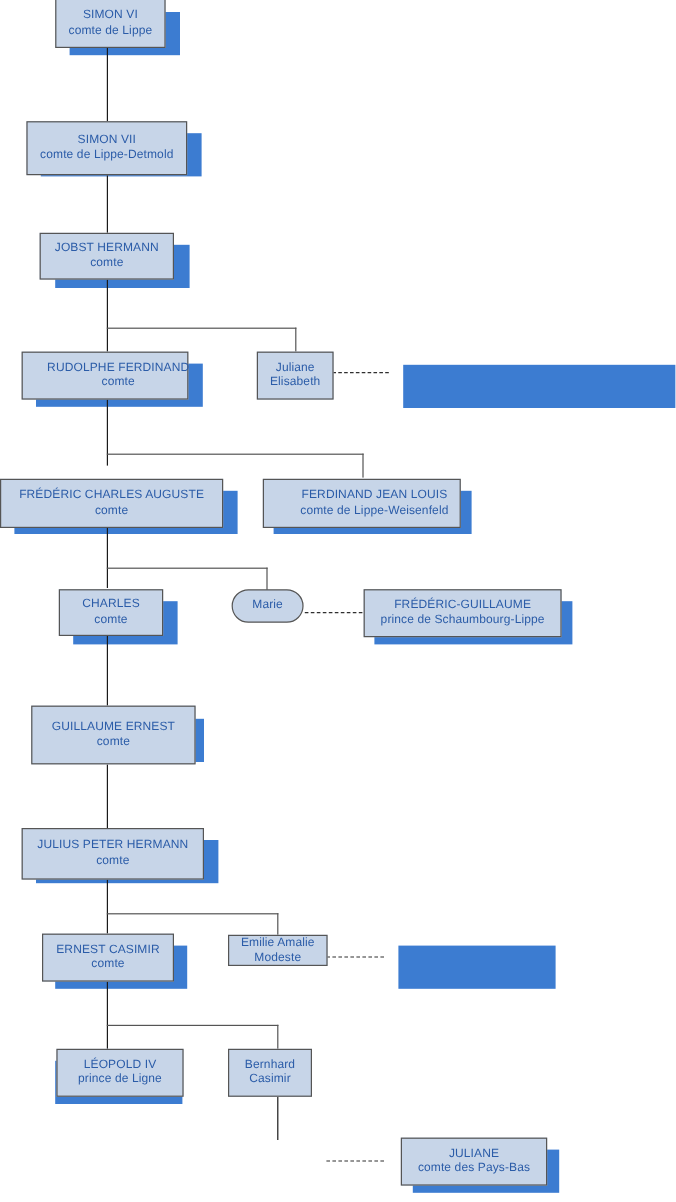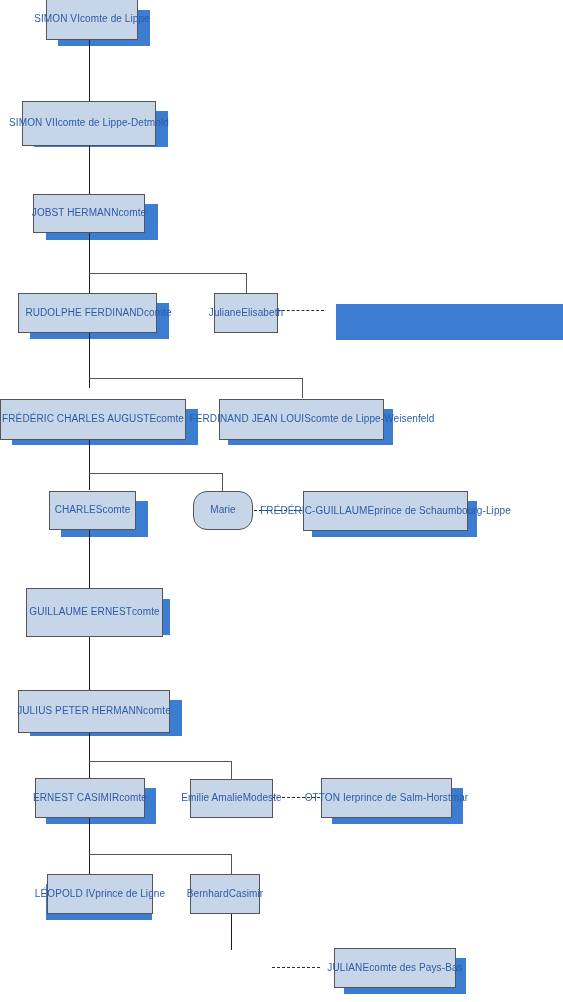--- a/index.html
+++ b/index.html
@@ -20,21 +20,21 @@
   .node {
     position: absolute;
     box-sizing: border-box;
     background: #c7d5e8;
     border: 1.5px solid #555555;
     color: #2b5ca8;
     font-size: 10px;
     line-height: 12.5px;
     text-align: center;
     display: flex;
-    flex-direction: row;
+    flex-direction: column;
     align-items: center;
     justify-content: center;
     z-index: 3;
     padding: 0 3px;
     letter-spacing: 0.1px;
   }
   .node .nm {
     white-space: nowrap;
   }
   .node .ttl {
@@ -156,21 +156,21 @@
   <div class="node" style="left:219px; top:399px; width:165px; height:41px;padding-left:24px;">
     <div class="nm">FERDINAND JEAN LOUIS</div>
     <div class="ttl">comte de Lippe-Weisenfeld</div>
   </div>
 
   <div class="node" style="left:49px;  top:491px; width:87px;  height:39px;">
     <div class="nm">CHARLES</div>
     <div class="ttl">comte</div>
   </div>
 
-  <div class="node" style="left:193px; top:491px; width:60px;  height:39px;border-radius:14px;">
+  <div class="node" style="left:193px; top:491px; width:60px;  height:28px;border-radius:14px;">
     <div class="nm">Marie</div>
   </div>
 
   <div class="node" style="left:303px; top:491px; width:165px; height:40px;">
     <div class="nm">FRÉDÉRIC-GUILLAUME</div>
     <div class="ttl">prince de Schaumbourg-Lippe</div>
   </div>
 
   <div class="node" style="left:26px;  top:588px; width:137px; height:49px;">
     <div class="nm">GUILLAUME ERNEST</div>
@@ -180,29 +180,25 @@
   <div class="node" style="left:18px;  top:690px; width:152px; height:43px;">
     <div class="nm">JULIUS PETER HERMANN</div>
     <div class="ttl">comte</div>
   </div>
 
   <div class="node" style="left:35px;  top:778px; width:110px; height:40px;">
     <div class="nm">ERNEST CASIMIR</div>
     <div class="ttl">comte</div>
   </div>
 
-  <div class="node" style="left:190px; top:779px; width:83px;  height:39px;">
+  <div class="node" style="left:190px; top:779px; width:83px;  height:26px;justify-content:space-between;">
     <div class="nm">Emilie Amalie</div>
     <div class="ttl">Modeste</div>
   </div>
 
-  <div class="node" style="left:321px; top:778px; width:131px; height:40px;">
-    <div class="nm">OTTON Ier</div>
-    <div class="ttl">prince de Salm-Horstmar</div>
-  </div>
 
   <div class="node" style="left:47px;  top:874px; width:106px; height:40px;">
     <div class="nm">LÉOPOLD IV</div>
     <div class="ttl">prince de Ligne</div>
   </div>
 
   <div class="node" style="left:190px; top:874px; width:70px;  height:40px;">
     <div class="nm">Bernhard</div>
     <div class="ttl">Casimir</div>
   </div>

